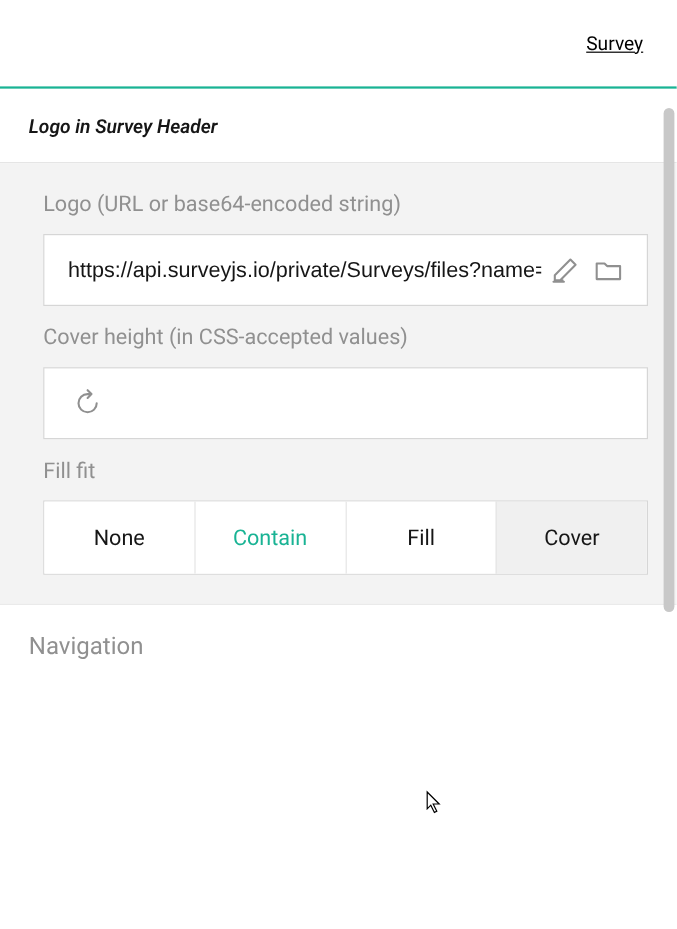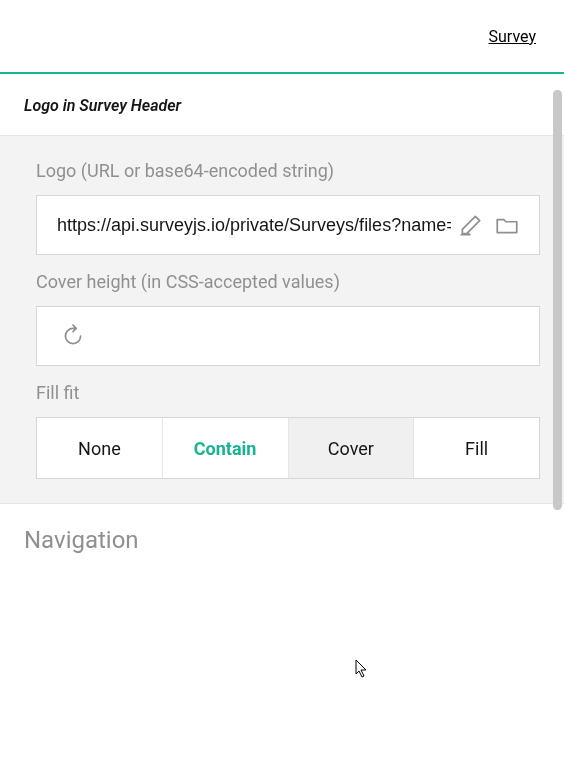--- a/index.html
+++ b/index.html
@@ -94,30 +94,30 @@
     font-size: 18px;
     color: #161616;
     cursor: pointer;
     background: #ffffff;
   }
   .button-row .seg-btn + .seg-btn {
     border-left: 1px solid #e5e5e5;
   }
   .button-row .seg-btn.selected {
     color: #19b394;
-    font-weight: 700;
+    font-weight: 400;
   }
   .button-row .seg-btn.hover {
     background: #f0f0f0;
   }
   .section-header-bottom {
     background: #ffffff;
     padding: 22px 24px 18px 24px;
     border-top: 1px solid #e5e5e5;
-    font-size: 24px;
+    font-size: 20px;
     color: #909090;
   }
   .scrollbar {
     position: absolute;
     top: 90px;
     right: 2px;
     width: 9px;
     height: 420px;
     background: #c8c8c8;
     border-radius: 5px;
@@ -176,22 +176,22 @@
           </svg>
       </div>
     </div>
   </div>
 
   <div class="field" style="margin-bottom:0">
     <label class="field-label">Fill fit</label>
     <div class="button-row">
       <div class="seg-btn">None</div>
       <div class="seg-btn selected">Contain</div>
+      <div class="seg-btn">Fill</div>
       <div class="seg-btn hover">Cover</div>
-      <div class="seg-btn">Fill</div>
     </div>
   </div>
 
 </div>
 
 <div class="section-header-bottom">
   <span>Navigation</span>
 </div>
 
 <div class="scrollbar"></div>

